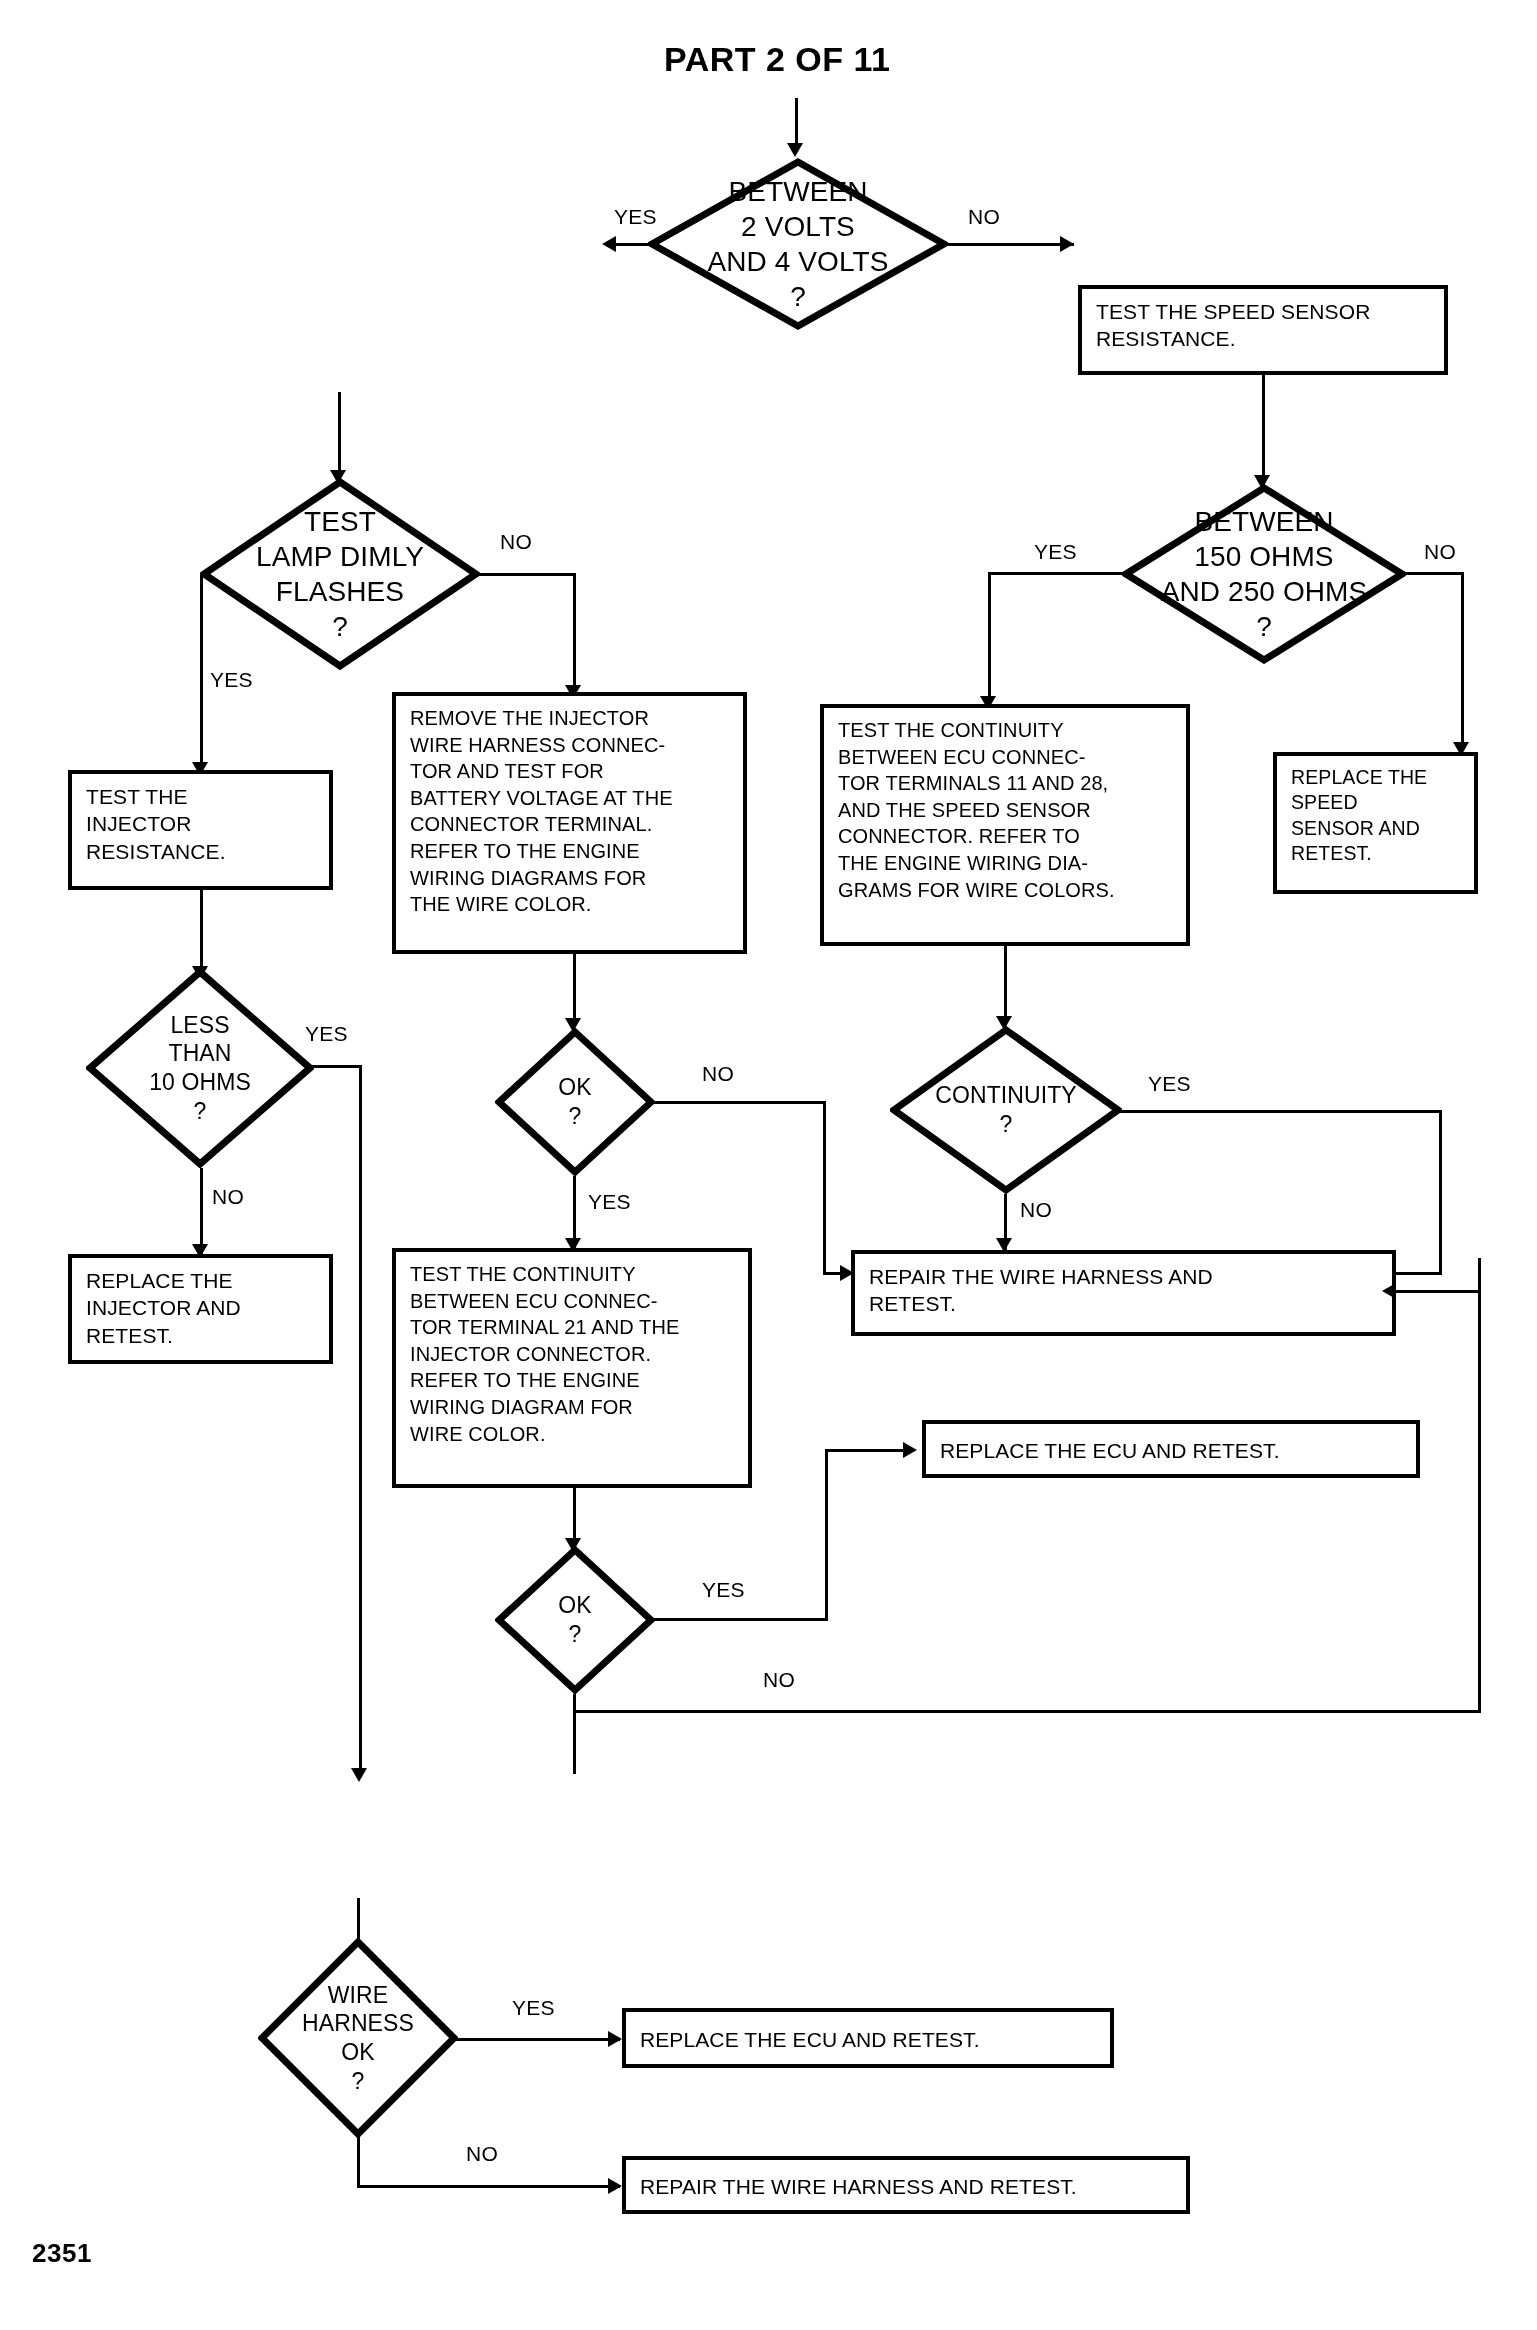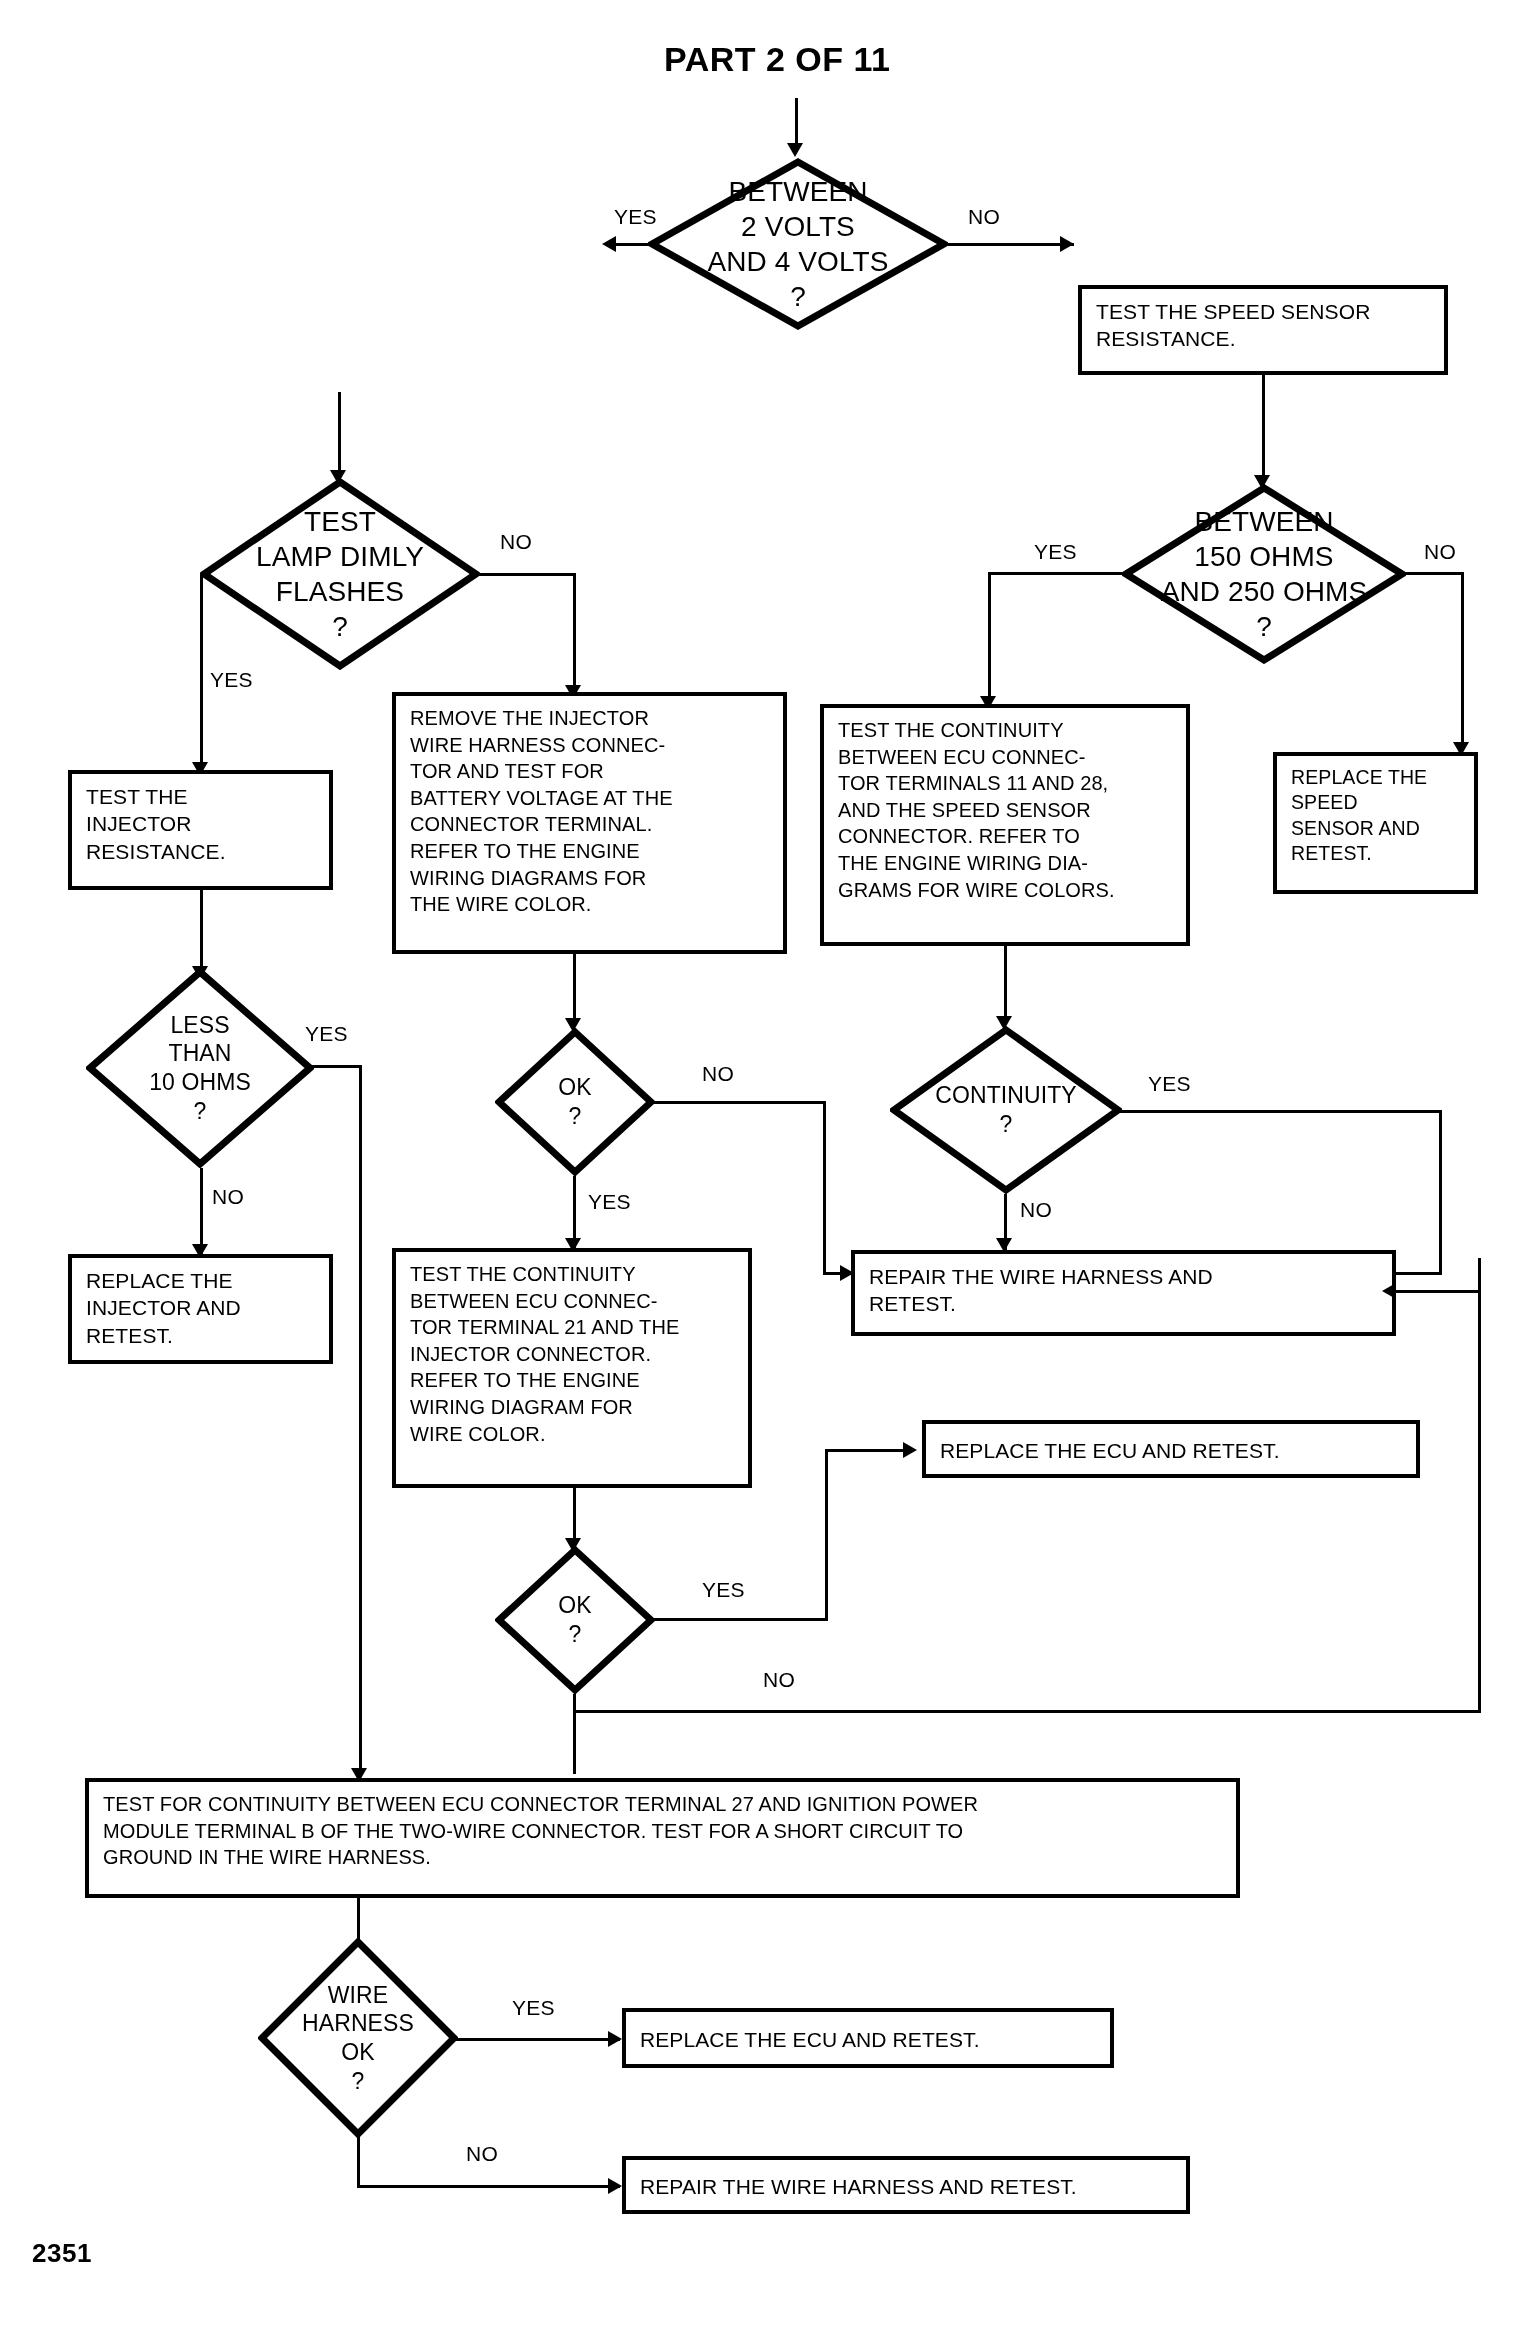--- a/index.html
+++ b/index.html
@@ -180,21 +180,21 @@
   <div class="hline" style="left:988px; top:572px; width:140px;"></div>
   <div class="vline" style="left:988px; top:572px; height:132px;"></div>
   <div class="arrow down" style="left:980px; top:696px;"></div>
   <div class="elabel" style="left:1034px; top:540px;">YES</div>
 
   <div class="hline" style="left:1400px; top:572px; width:64px;"></div>
   <div class="vline" style="left:1461px; top:572px; height:178px;"></div>
   <div class="arrow down" style="left:1453px; top:742px;"></div>
   <div class="elabel" style="left:1424px; top:540px;">NO</div>
 
-  <div class="box tight" style="left:392px; top:692px; width:395px; height:262px;justify-content:flex-end;">
+  <div class="box tight" style="left:392px; top:692px; width:355px; height:262px;justify-content:flex-end;">
     <span class="box-text">REMOVE THE INJECTOR
 WIRE HARNESS CONNEC-
 TOR AND TEST FOR
 BATTERY VOLTAGE AT THE
 CONNECTOR TERMINAL.
 REFER TO THE ENGINE
 WIRING DIAGRAMS FOR
 THE WIRE COLOR.</span>
   </div>
 
@@ -327,25 +327,20 @@
   <div class="arrow right" style="left:903px; top:1442px;"></div>
   <div class="elabel" style="left:702px; top:1578px;">YES</div>
 
   <div class="vline" style="left:573px; top:1694px; height:80px;"></div>
   <div class="hline" style="left:573px; top:1710px; width:908px;"></div>
   <div class="vline" style="left:1478px; top:1258px; height:454px;"></div>
   <div class="hline" style="left:1396px; top:1290px; width:85px;"></div>
   <div class="arrow left" style="left:1382px; top:1283px;"></div>
   <div class="elabel" style="left:763px; top:1668px;">NO</div>
 
-  <div class="box tight" style="left:85px; top:1778px; width:1155px; height:120px;">
-    <span class="box-text">TEST FOR CONTINUITY BETWEEN ECU CONNECTOR TERMINAL 27 AND IGNITION POWER
-MODULE TERMINAL B OF THE TWO-WIRE CONNECTOR. TEST FOR A SHORT CIRCUIT TO
-GROUND IN THE WIRE HARNESS.</span>
-  </div>
 
   <div class="vline" style="left:357px; top:1898px; height:46px;"></div>
 
   <div class="diamond sm" style="left:258px; top:1938px; width:200px; height:200px;justify-content:center;">
     <svg class="shape" viewBox="0 0 200 200" preserveAspectRatio="none">
       <polygon points="100,4 196,100 100,196 4,100" fill="#fff" stroke="#000" stroke-width="7"></polygon>
     </svg>
     <div class="dtext">WIRE
 HARNESS
 OK

